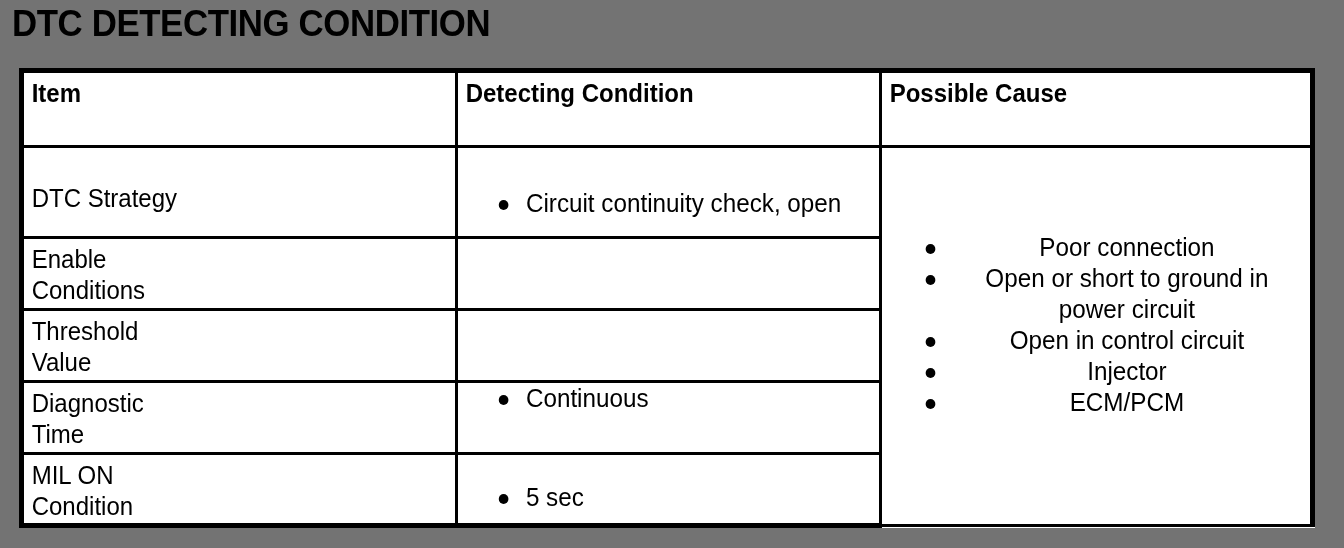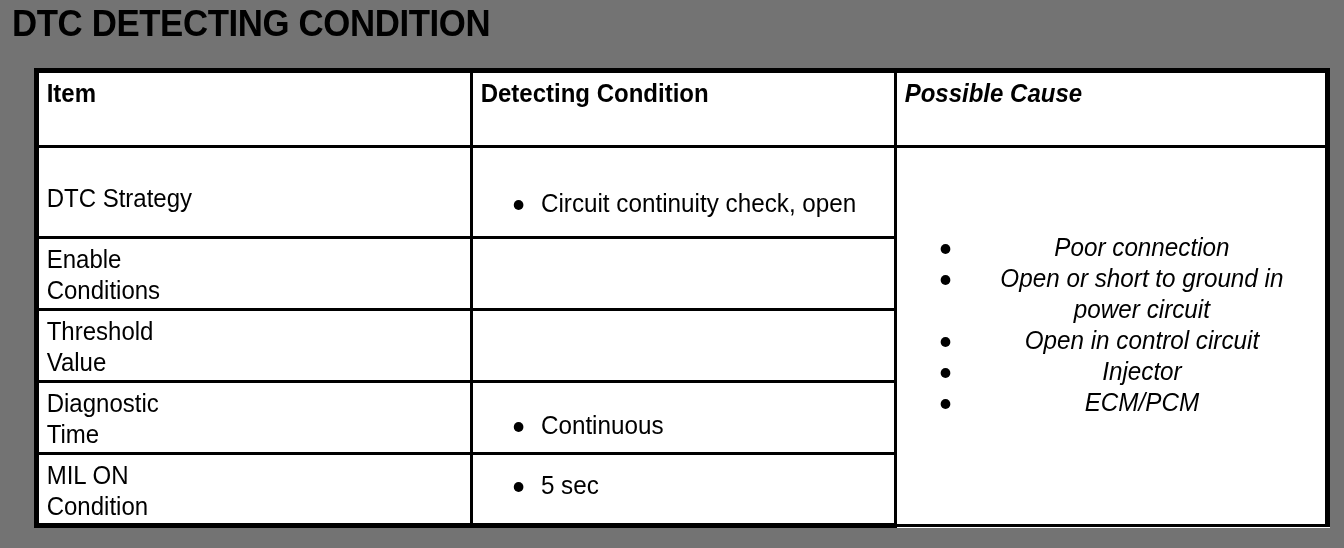--- a/index.html
+++ b/index.html
@@ -34,35 +34,35 @@
     letter-spacing: -0.4px;
     line-height: 44px;
     white-space: nowrap;
     transform: scaleX(0.94);
     transform-origin: left top;
   }
 
   
   .dtc-table {
     position: absolute;
-    left: 34px;
+    left: 19px;
     top: 68px;
     width: 1291px;
     border-collapse: collapse;
     table-layout: fixed;
     background: #ffffff;
   }
   .dtc-table td, .dtc-table th {
     border: 3px solid #000000;
     padding: 0;
     vertical-align: top;
     background: #ffffff;
   }
   .dtc-table .outer-left  { border-left-width: 5px; }
-  .dtc-table .outer-right { border-right-width: 5px; font-style: italic; }
+  .dtc-table .outer-right { border-right-width: 5px; }
   .dtc-table thead th     { border-top-width: 5px; }
   .dtc-table .last-row td { border-bottom-width: 5px; }
 
   col.c-item  { width: 435px; }
   col.c-cond  { width: 424px; }
   col.c-cause { width: 432px; }
 
   
   .hdr-cell {
     height: 72px;
@@ -121,22 +121,22 @@
     left: 42px;
     top: 12px;
     width: 10px;
     height: 10px;
     background: #000000;
     border-radius: 50%;
   }
 
   .cond-cell ul.bullets { padding-top: 0; }
   .row-strategy .cond-cell ul.bullets { padding-top: 40px; }
-  .row-diagtime .cond-cell ul.bullets { padding-top: 27px; }
-  .row-milon    .cond-cell ul.bullets { padding-top: 15px; }
+  .row-diagtime .cond-cell ul.bullets { }
+  .row-milon    .cond-cell ul.bullets { padding-top: 27px; }
 
   .cond-cell ul.bullets li { padding-left: 70px; }
   .cond-cell ul.bullets li .bullet-dot { left: 42px; }
 
   
   .cause-cell { vertical-align: top; text-align: center; }
   .cause-cell ul.bullets {
     padding-top: 84px;
     padding-left: 0;
   }

